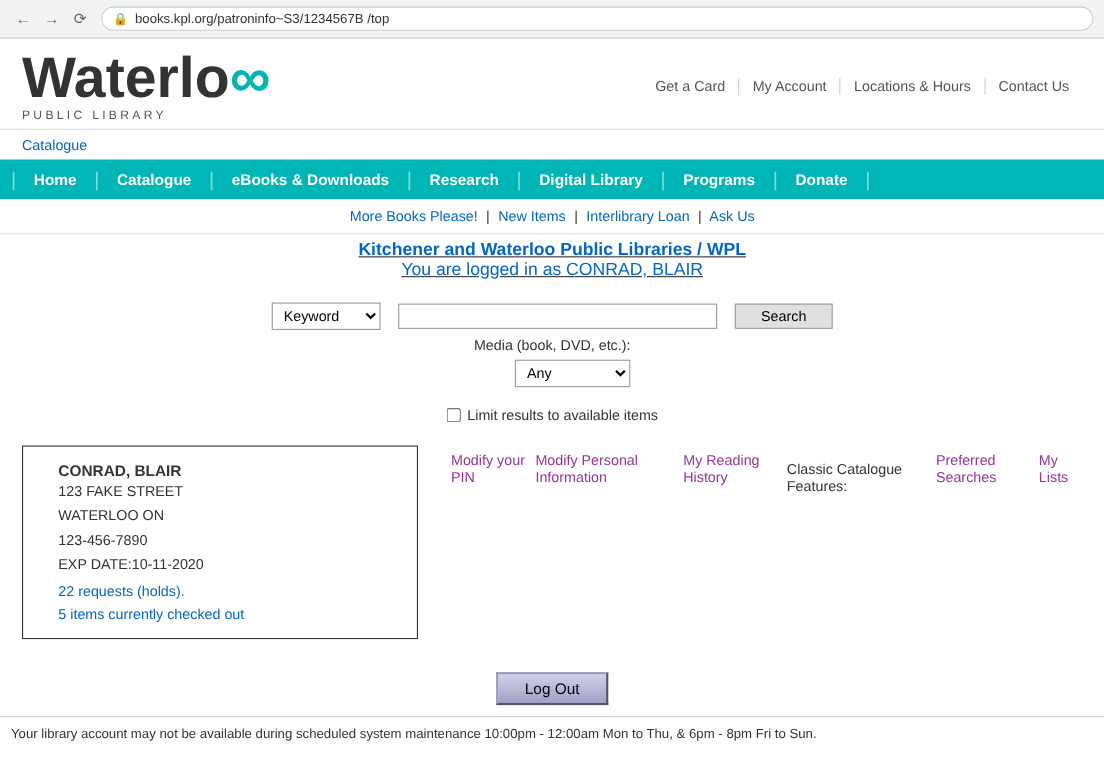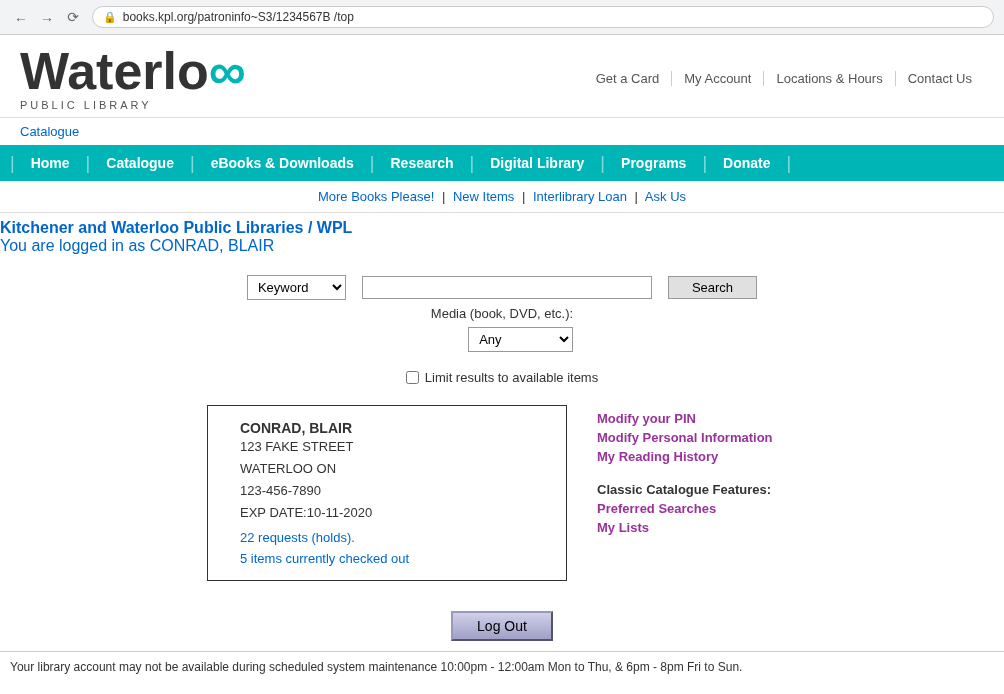--- a/index.html
+++ b/index.html
@@ -55,21 +55,21 @@
     .main-nav .separator { color: rgba(255,255,255,0.5); font-size: 18px; }
 
     
     .sub-nav {
       text-align: center; padding: 8px; border-bottom: 1px solid #ddd; font-size: 13px;
     }
     .sub-nav a { color: #0066cc; text-decoration: none; }
     .sub-nav .divider { color: #333; margin: 0 4px; }
 
     
-    .welcome-section { text-align: left; padding: 6px 0 10px 0; }
+    .welcome-section { text-align: center; padding: 6px 0 10px 0; text-decoration: underline; }
     .welcome-section .library-title { color: #0066cc; font-size: 16px; font-weight: bold; }
     .welcome-section .logged-in { color: #0066cc; font-size: 16px; }
 
     
     .search-area { display: flex; flex-direction: column; align-items: center; padding: 10px 0; }
     .search-row { display: flex; align-items: center; gap: 16px; margin-bottom: 6px; }
     .search-select {
       padding: 3px 20px 3px 6px; font-size: 13px; border: 1px solid #999;
       background: #fff; cursor: pointer; appearance: auto;
     }
@@ -89,21 +89,21 @@
 
     
     .account-section {
       display: flex; justify-content: center; gap: 30px; padding: 10px 20px 20px 20px;
     }
     .account-info-box {
       border: 1px solid #333; padding: 14px 32px; min-width: 360px;
     }
     .account-name { font-weight: bold; font-size: 14px; }
     .account-address { font-size: 13px; line-height: 1.7; }
-    .account-links-col { display: flex; flex-direction: column; padding-top: 6px; min-width: 200px; font-weight: bold; }
+    .account-links-col { display: flex; flex-direction: row; padding-top: 6px; min-width: 200px; }
     .account-links-col a { color: #993399; text-decoration: none; font-size: 13px; margin-bottom: 4px; }
     .classic-features { font-size: 13px; color: #333; margin-top: 8px; margin-bottom: 4px; }
     .account-info-box a { color: #0066cc; text-decoration: none; font-size: 13px; display: block; margin-top: 6px; }
 
     
     .logout-section { text-align: center; padding: 10px 0 20px 0; }
     .logout-button {
       background: linear-gradient(to bottom, #d0d0e8, #a0a0c8);
       border: 2px outset #9999bb; padding: 5px 24px; font-size: 14px;
       cursor: pointer; color: #000; font-weight: normal;

